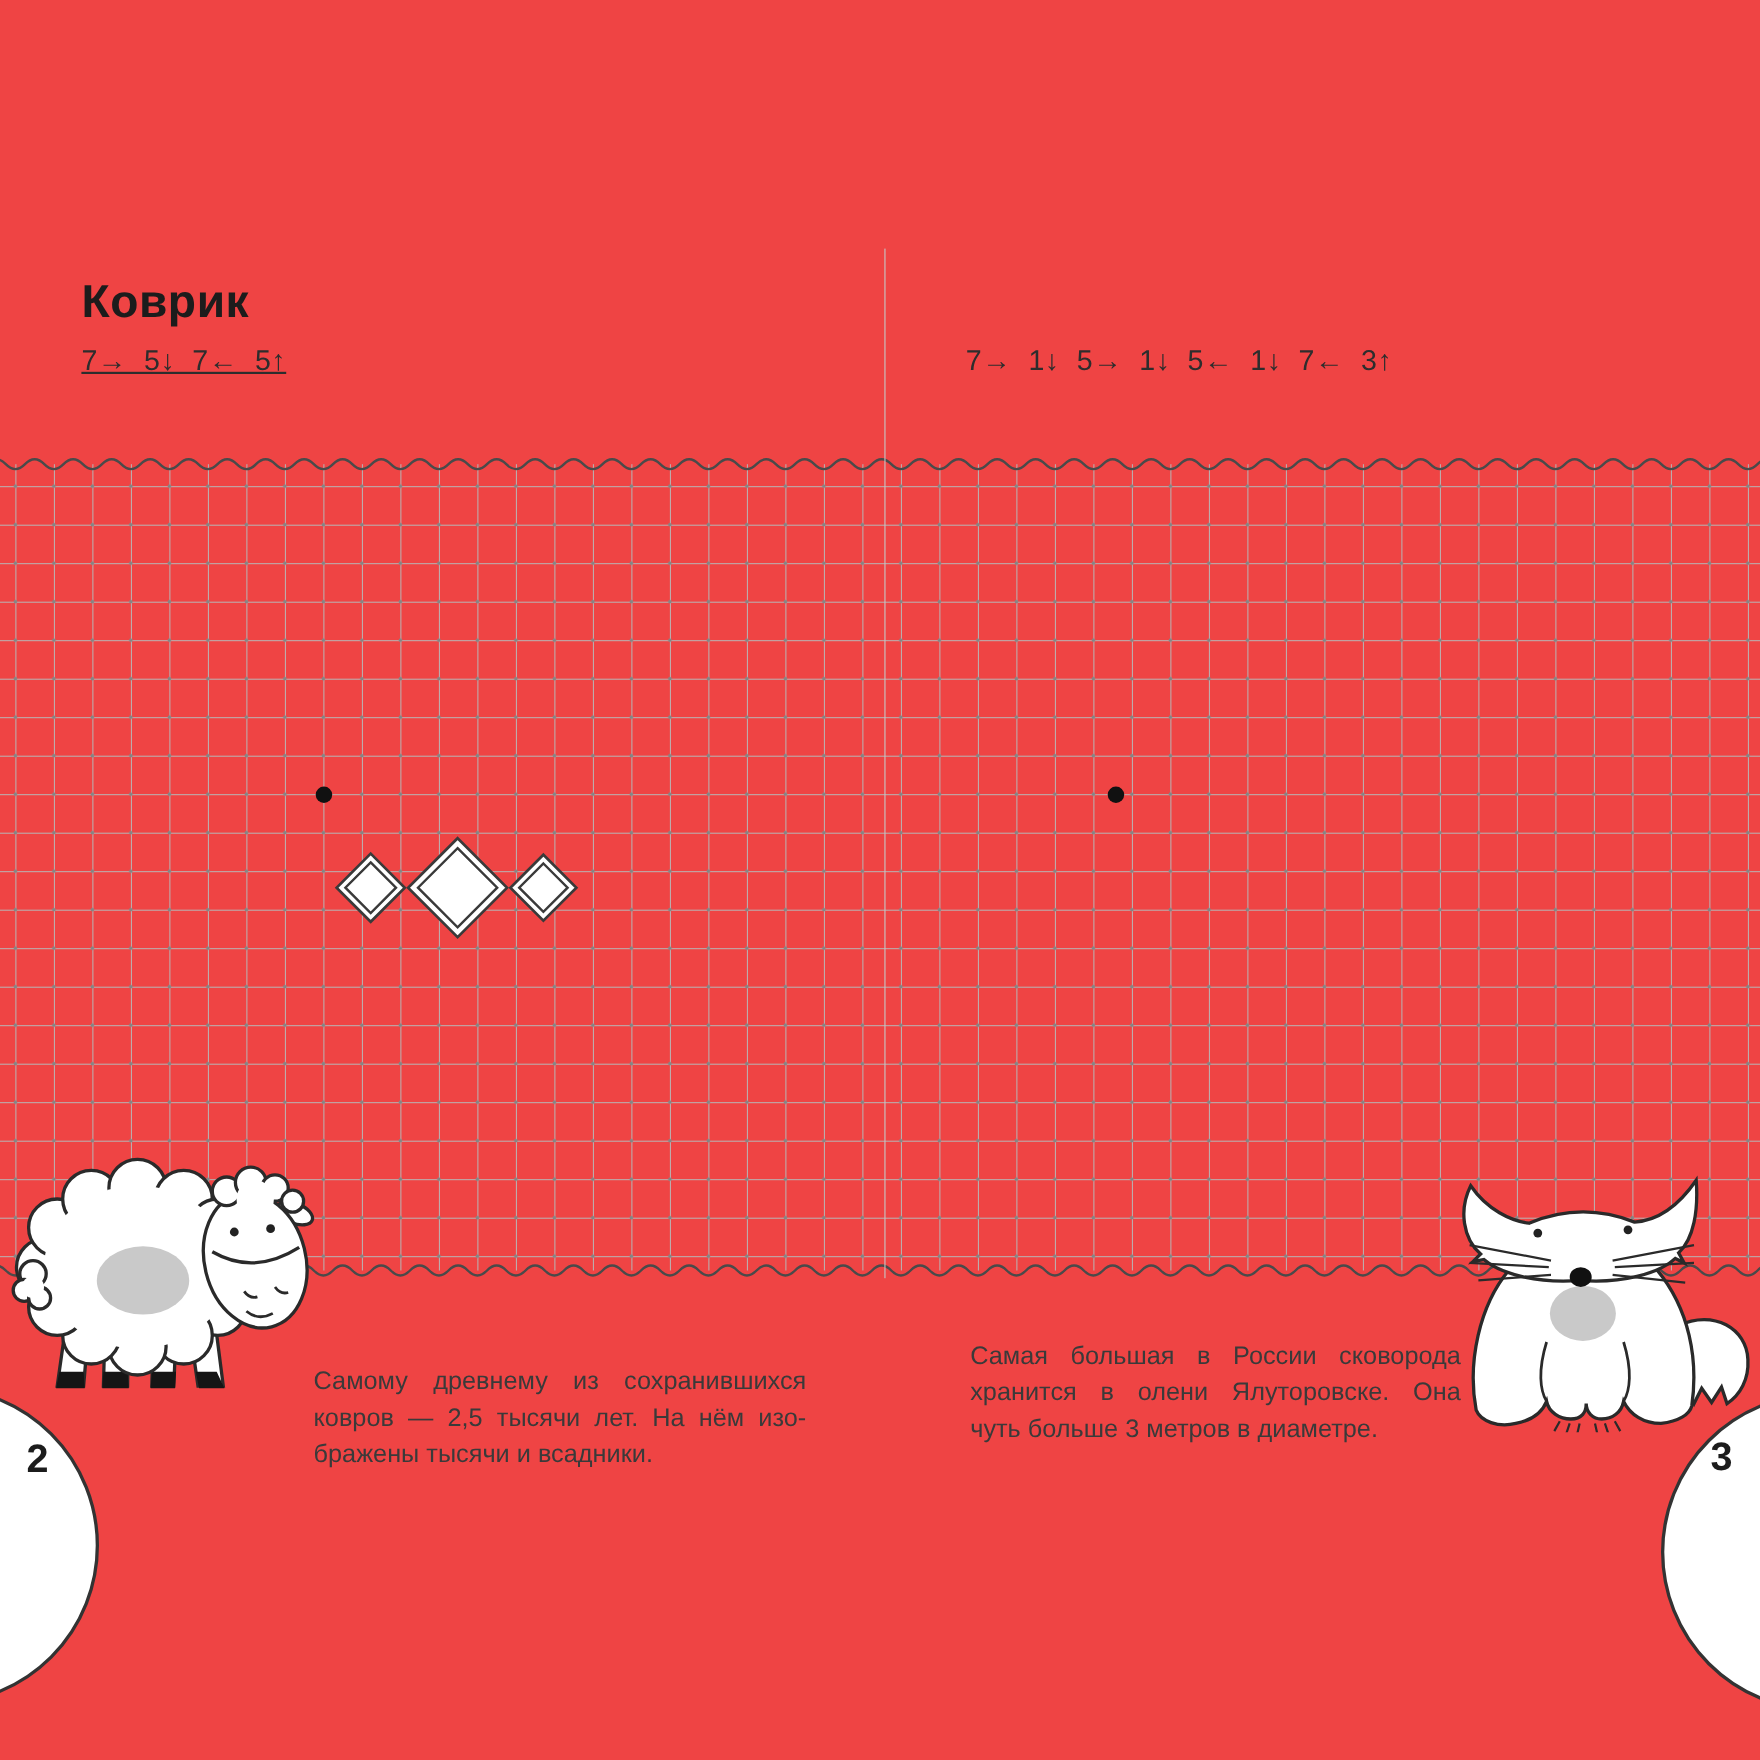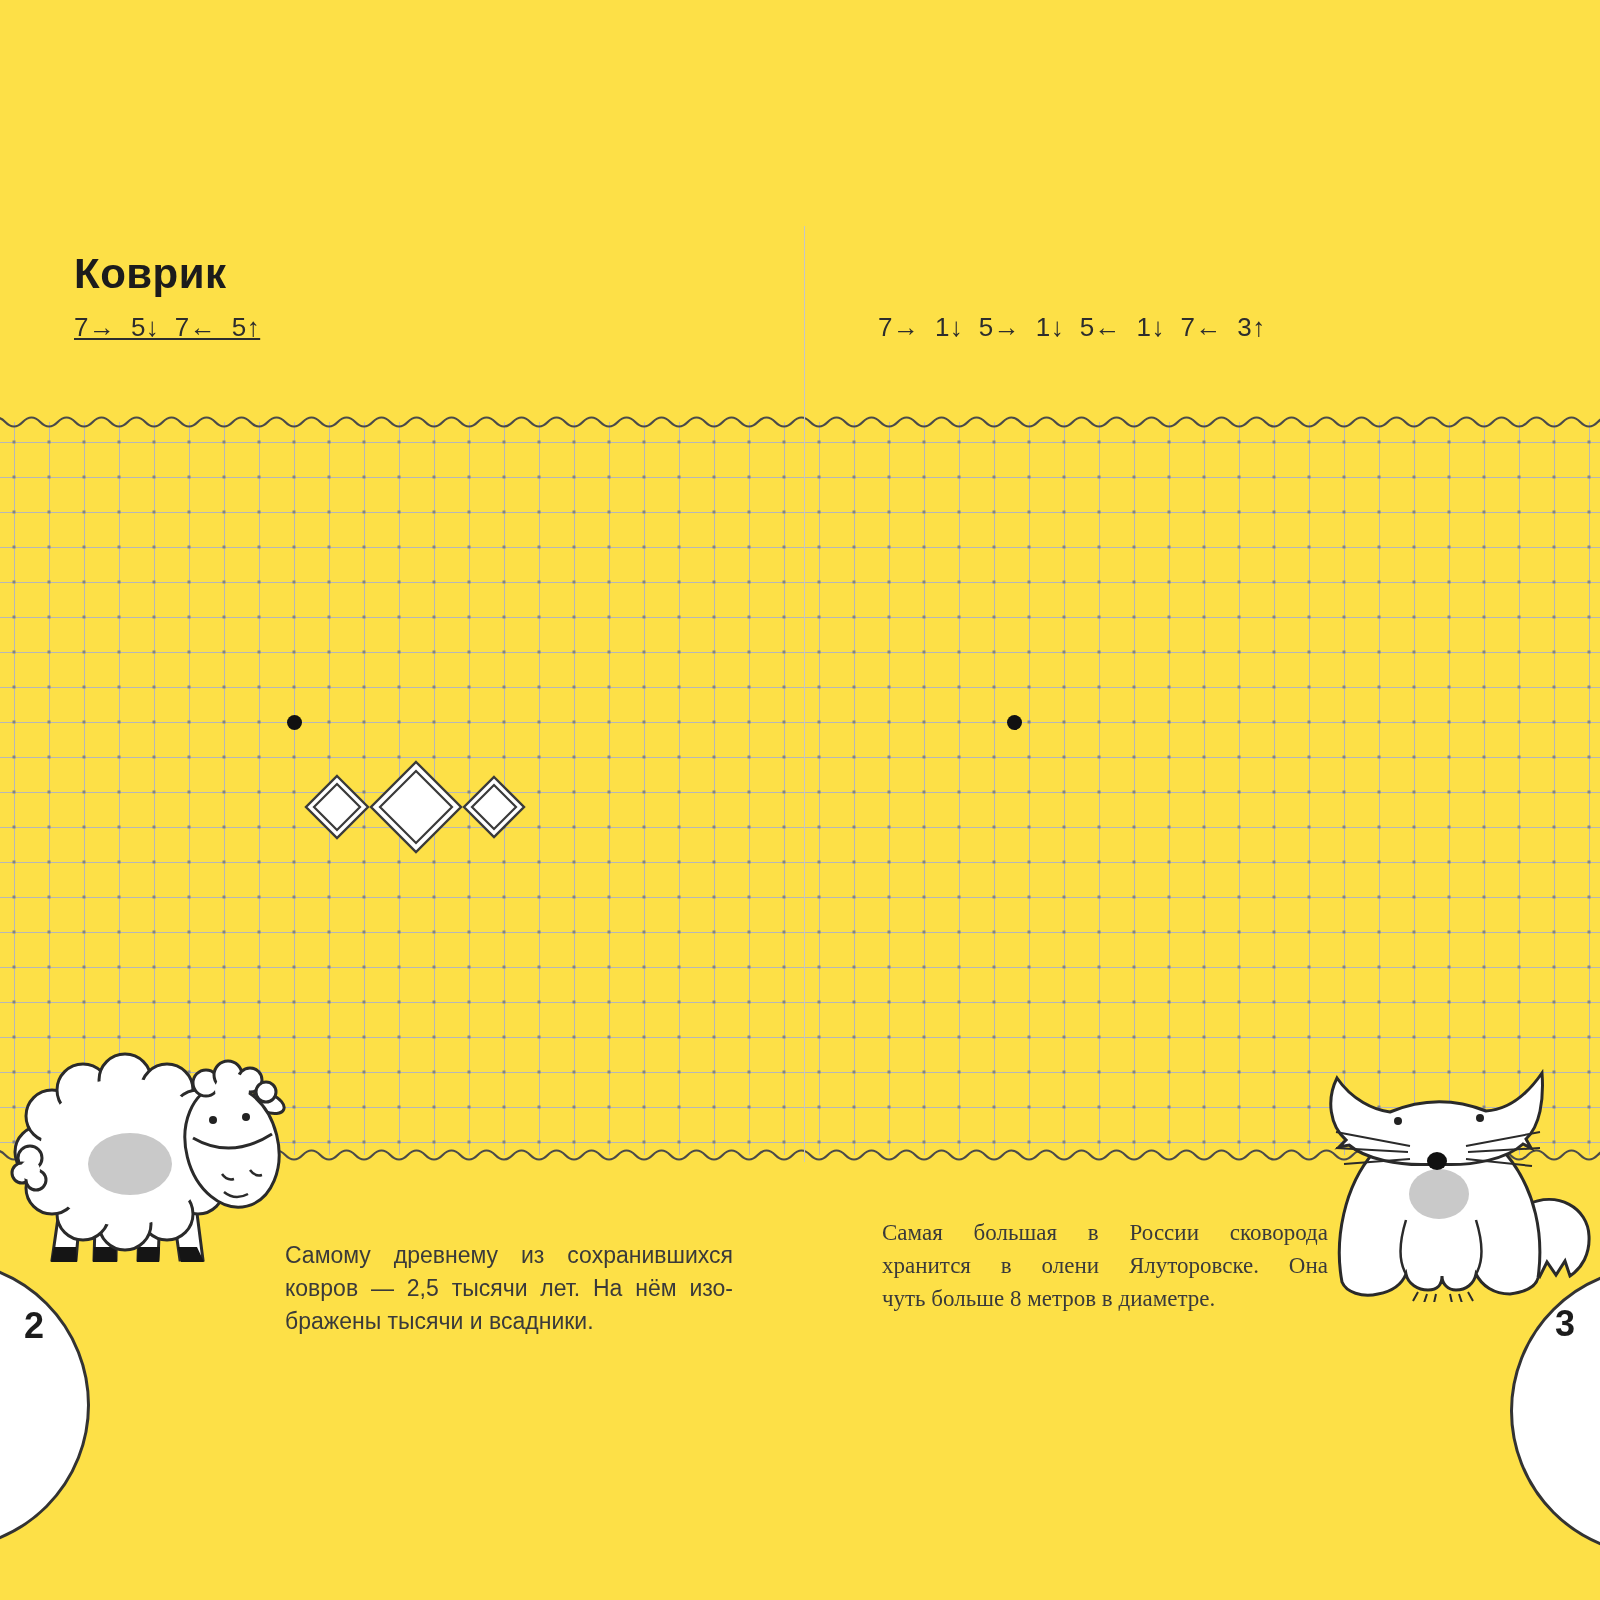--- a/index.html
+++ b/index.html
@@ -1,17 +1,17 @@
 <!DOCTYPE html>
 <html><head>
 <meta charset="utf-8">
 <style>
   html,body{margin:0;padding:0;background:#ffffff;}
   #stage{
-    position:relative;width:1600px;height:1600px;overflow:hidden;background:#fde047;
+    position:relative;width:1600px;height:1600px;overflow:hidden;background:#ef4444;
     font-family:"Liberation Sans","DejaVu Sans",sans-serif;color:#1f1f1f;
   }
   .page-title{
     position:absolute;font-size:42px;font-weight:700;letter-spacing:.5px;color:#1c1c1c;
   }
   #title-left{left:74px;top:250px;}
   #title-right{left:876px;top:250px;}
   .dictation{
     position:absolute;font-size:26px;color:#2d2d2d;white-space:pre;letter-spacing:.5px;
   }
@@ -40,21 +40,21 @@
   #dot-right{left:1007px;top:715px;}
   #diamonds{position:absolute;left:293px;top:757px;}
   .illustration{position:absolute;}
   #sheep{left:10px;top:1040px;}
   #fox{left:1290px;top:1040px;}
 
   .fact{
     position:absolute;top:1216px;font-size:23px;line-height:33px;color:#3a3a3a;
   }
   #fact-left{left:285px;width:448px;margin-top:23px;}
-  #fact-right{left:882px;width:446px;font-family:Liberation Serif, serif;}
+  #fact-right{left:882px;width:446px;}
   .fact .fact-line{text-align:justify;text-align-last:justify;}
   .fact .fact-line:last-child{text-align-last:left;}
 
   .corner-arc{
     position:absolute;width:290px;height:290px;border:3px solid #333;border-radius:50%;
     background:#fff;box-sizing:border-box;
   }
   #arc-left{left:-200px;top:1260px;}
   #arc-right{left:1510px;top:1266px;}
   .page-number{
@@ -193,21 +193,21 @@
   </svg>
 
   <div class="fact" id="fact-left">
     <div class="fact-line">Самому  древнему  из  сохранившихся</div>
     <div class="fact-line">ковров — 2,5  тысячи  лет.  На  нём  изо-</div>
     <div class="fact-line">бражены  тысячи  и  всадники.</div>
   </div>
   <div class="fact" id="fact-right">
     <div class="fact-line">Самая  большая  в  России  сковорода</div>
     <div class="fact-line">хранится  в  олени  Ялуторовске.  Она</div>
-    <div class="fact-line">чуть  больше  8  метров  в  диаметре.</div>
+    <div class="fact-line">чуть  больше  3  метров  в  диаметре.</div>
   </div>
 
   <div class="corner-arc" id="arc-left"></div>
   <div class="corner-arc" id="arc-right"></div>
   <div class="page-number" id="pagenum-left">2</div>
   <div class="page-number" id="pagenum-right">3</div>
 
 </div>
 
 </body></html>

